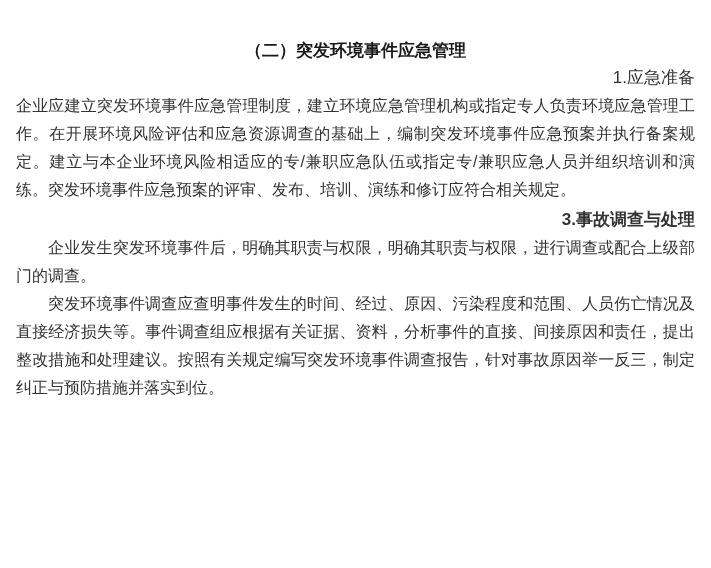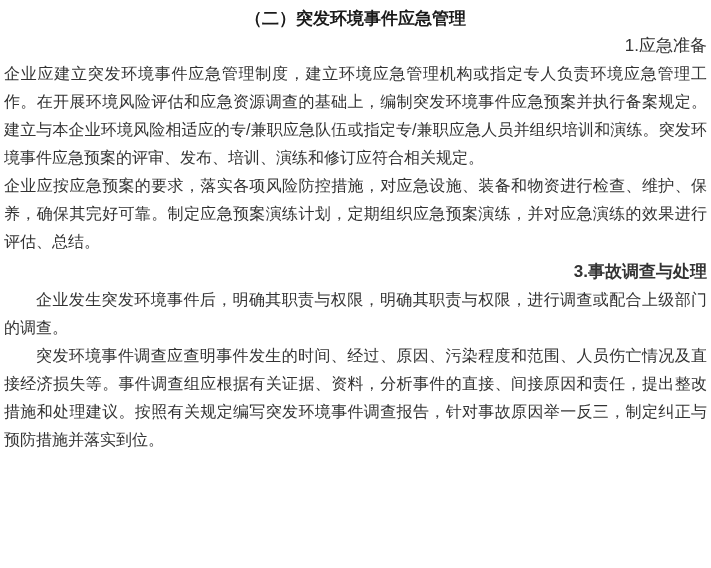--- a/index.html
+++ b/index.html
@@ -10,22 +10,23 @@
   body {
     width: 711px;
     height: 568px;
     overflow: hidden;
     font-family: "Liberation Sans", "DejaVu Sans", sans-serif;
   }
   .page {
     box-sizing: border-box;
     width: 711px;
     height: 460px;
-    padding: 6px 4px;
+    padding: 6px 16px;
     background: #ffffff;
+    margin-top: 32px;
   }
   .doc-title {
     margin: 2px 0 0 0;
     font-size: 17px;
     line-height: 22px;
     font-weight: bold;
     text-align: center;
     color: #1a1a1a;
   }
   .section-heading {
@@ -50,21 +51,20 @@
 </head>
 <body style="background: rgb(255, 255, 255);">
 
 <div class="page">
 
   <h1 class="doc-title" style="color: rgb(26, 26, 26);">（二）突发环境事件应急管理</h1>
 
   <div>
     <h2 class="section-heading" style="color: rgb(51, 51, 51);">1.应急准备</h2>
     <p class="body-paragraph" style="color: rgb(51, 51, 51);">企业应建立突发环境事件应急管理制度，建立环境应急管理机构或指定专人负责环境应急管理工作。在开展环境风险评估和应急资源调查的基础上，编制突发环境事件应急预案并执行备案规定。建立与本企业环境风险相适应的专/兼职应急队伍或指定专/兼职应急人员并组织培训和演练。突发环境事件应急预案的评审、发布、培训、演练和修订应符合相关规定。</p>
-    <p class="body-paragraph" style="color: rgb(51, 51, 51);">企业应按应急预案的要求，落实各项风险防控措施，对应急设施、装备和物资进行检查、维护、保养，确保其完好可靠。制定应急预案演练计划，定期组织应急预案演练，并对应急演练的效果进行评估、总结。</p>
   </div>
 
 
   <div>
     <h2 class="section-heading" style="color: rgb(51, 51, 51); font-weight: bold;">3.事故调查与处理</h2>
     <p class="body-paragraph indented" style="color: rgb(51, 51, 51);">企业发生突发环境事件后，明确其职责与权限，明确其职责与权限，进行调查或配合上级部门的调查。</p>
     <p class="body-paragraph indented" style="color: rgb(51, 51, 51);">突发环境事件调查应查明事件发生的时间、经过、原因、污染程度和范围、人员伤亡情况及直接经济损失等。事件调查组应根据有关证据、资料，分析事件的直接、间接原因和责任，提出整改措施和处理建议。按照有关规定编写突发环境事件调查报告，针对事故原因举一反三，制定纠正与预防措施并落实到位。</p>
   </div>
 
 </div>

